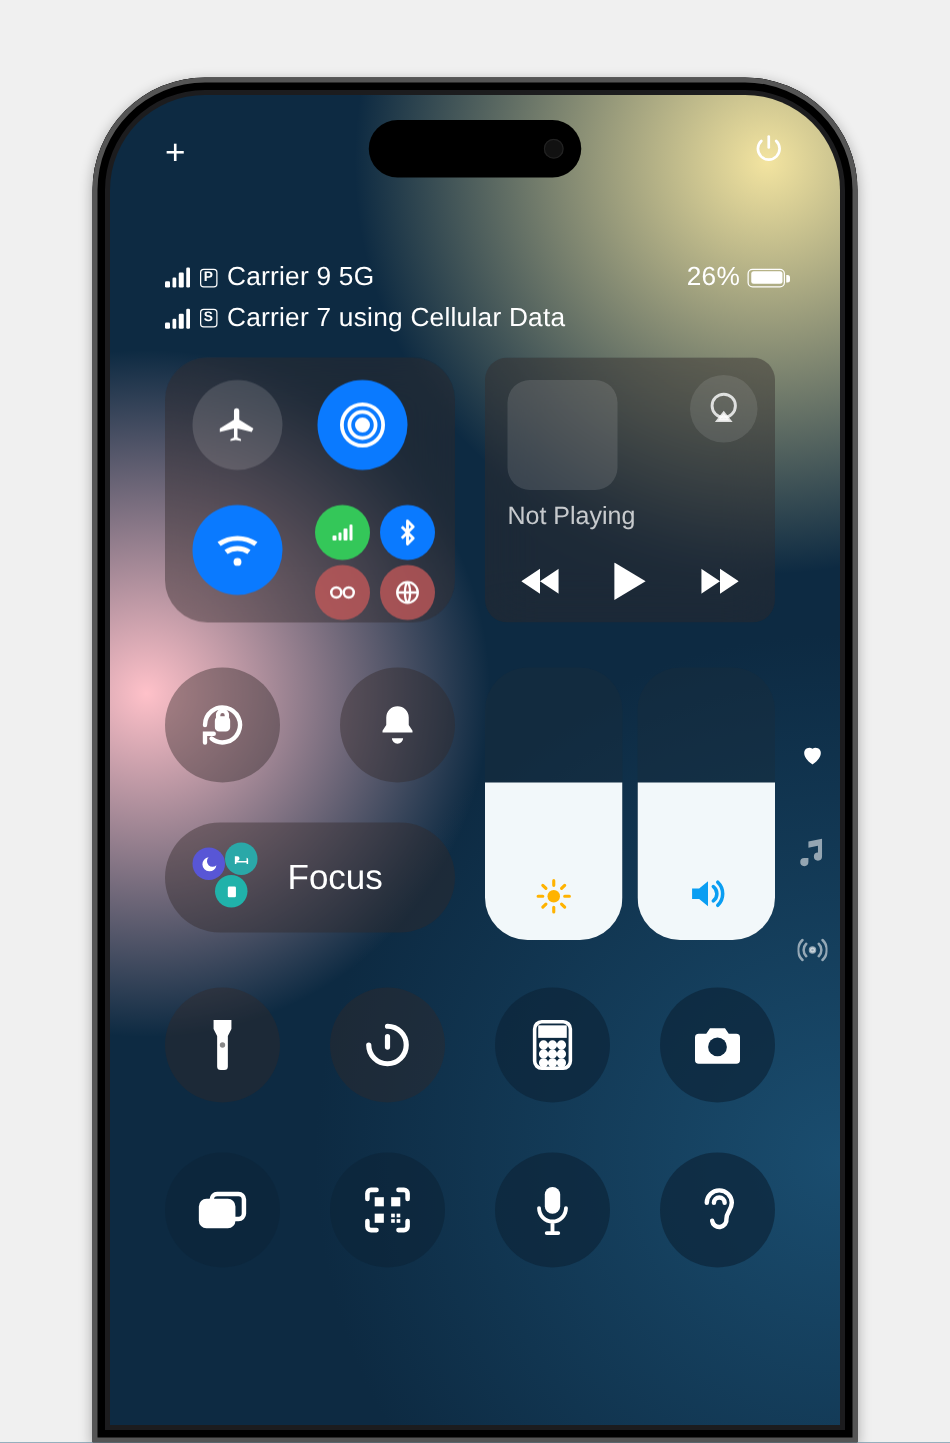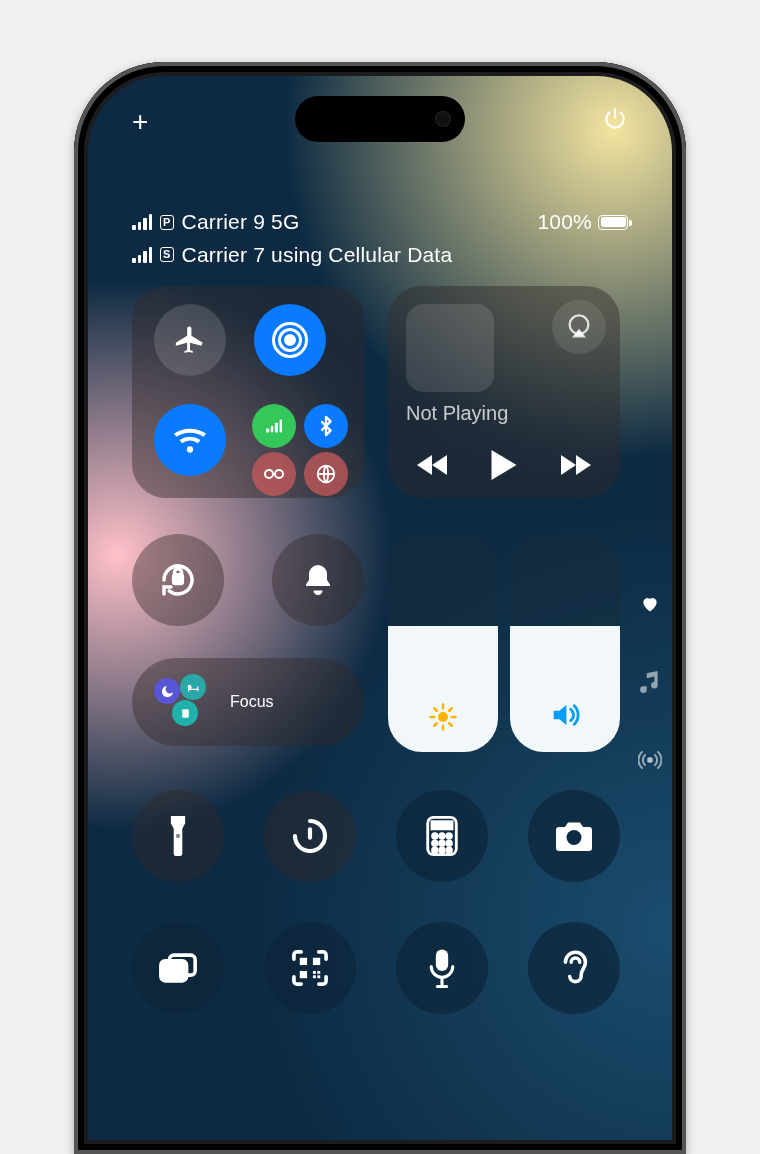--- a/index.html
+++ b/index.html
@@ -98,33 +98,33 @@
     position:absolute; border-radius:50%;
     display:flex; align-items:center; justify-content:center;
     color:#fff;
   }
   .dot.lg { width:72px; height:72px; }
   .dot.sm { width:44px; height:44px; }
   .dot.bg-dark { background: rgba(255,255,255,0.14);}
   .dot.bg-blue { background:#0a7aff; }
   .dot.bg-green{ background:#34c759; }
   .dot.bg-red  { background: rgba(200,90,90,0.75);}
-  .media { left:256px; top:0; width:232px; height:212px; padding:18px 18px 14px 18px; color:rgba(255,255,255,0.85);}
+  .media { left:256px; top:0; width:232px; height:212px; padding:18px 18px 14px 18px; color:rgba(255,255,255,0.85);border-radius:18px;}
   .media-art { position:absolute; left:18px; top:18px; width:88px; height:88px; border-radius:18px; background:rgba(255,255,255,0.12);}
   .media-airplay{ position:absolute; right:14px; top:14px; width:54px; height:54px; border-radius:50%; background:rgba(255,255,255,0.1); display:flex; align-items:center; justify-content:center;}
   .media-title { position:absolute; left:18px; top:116px; font-size:20px; color:rgba(255,255,255,0.75);}
   .media-controls{ position:absolute; left:0; right:0; bottom:18px; display:flex; justify-content:center; gap:44px; align-items:center;}
   .round-btn {
     position:absolute; width:92px; height:92px; border-radius:50%;
     background: rgba(50,40,40,0.42); display:flex; align-items:center; justify-content:center; color:#fff;
   }
   .focus {
     position:absolute; left:0; top:372px; width:232px; height:88px;
     background: rgba(50,40,40,0.42); border-radius:44px;
-    display:flex; align-items:center; padding:0 22px; gap:14px; color:#fff; font-size:16px;
+    display:flex; align-items:center; padding:0 22px; gap:14px; color:#fff; font-size:28px;
   }
   .focus-icons{ position:relative; width:62px; height:56px; }
   .fi{ position:absolute; width:26px; height:26px; border-radius:50%; display:flex; align-items:center; justify-content:center; font-size:14px;}
   .slider {
     position:absolute; width:110px; height:218px; border-radius:34px; overflow:hidden;
     background: rgba(25,45,60,0.45);
   }
   .slider .fill{ position:absolute; left:0; right:0; bottom:0; height:58%; background:#f2f8fa;}
   .slider .icon{ position:absolute; left:0; right:0; bottom:20px; display:flex; justify-content:center; }
   .shortcut {
@@ -173,21 +173,21 @@
         <span class="signal">
             <i></i>
             <i></i>
             <i></i>
             <i></i>
           </span>
         <span class="sim-badge">S</span>
         <span>Carrier 7 using Cellular Data</span>
       </div>
       <div class="status-right">
-        <span>100%</span>
+        <span>26%</span>
         <span class="battery">
             <span class="fill"></span>
           </span>
       </div>
     </div>
 
     <div class="cc">
 
       <div class="module conn">
         <div class="conn-grid">

